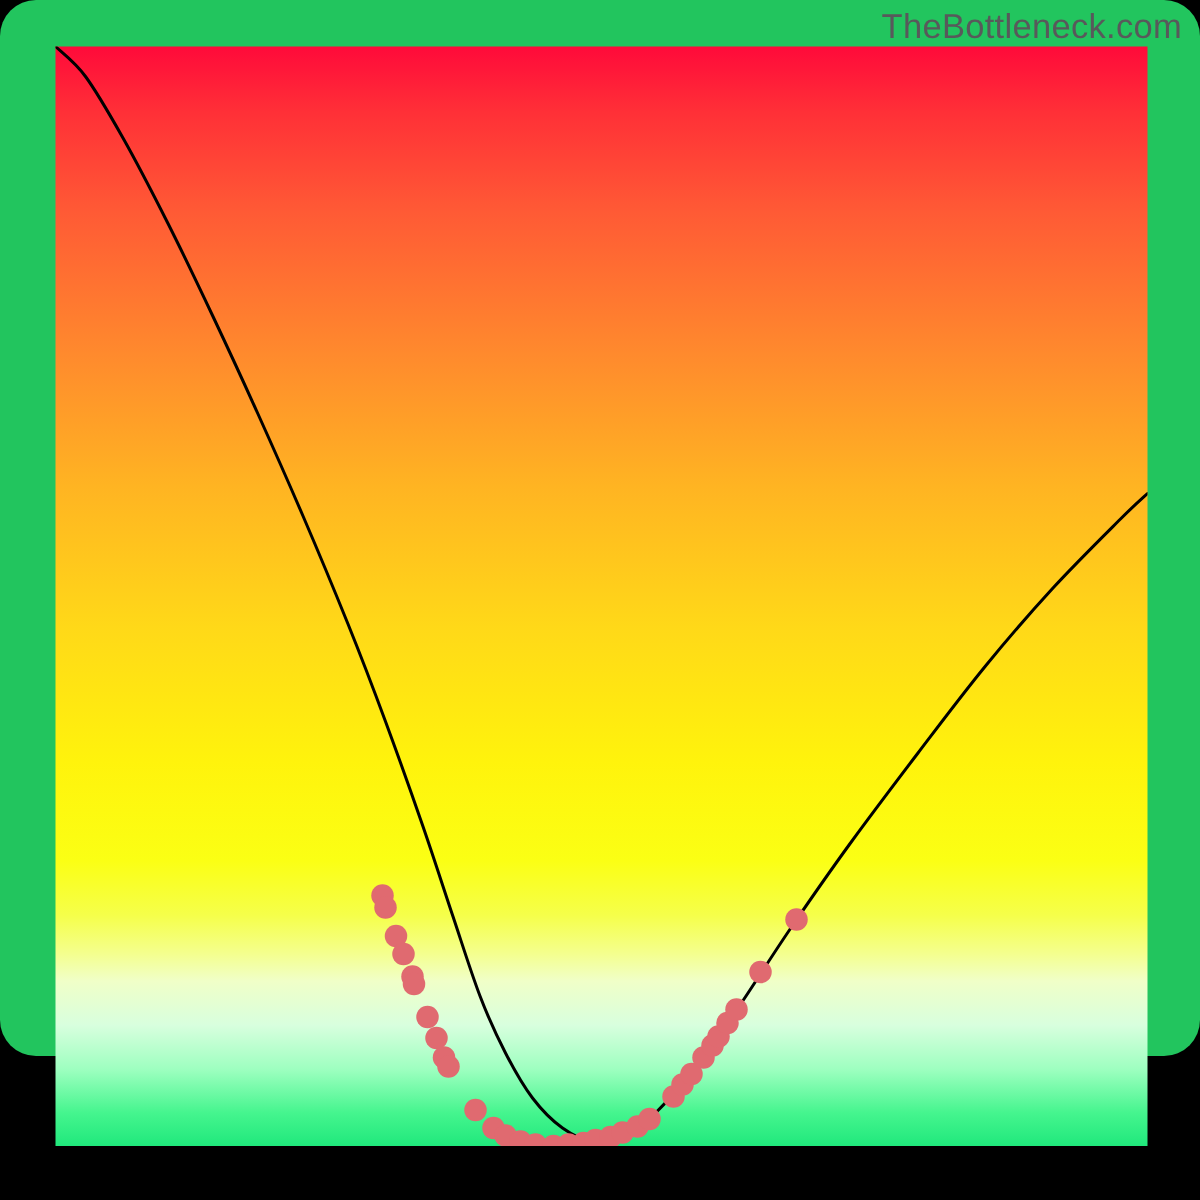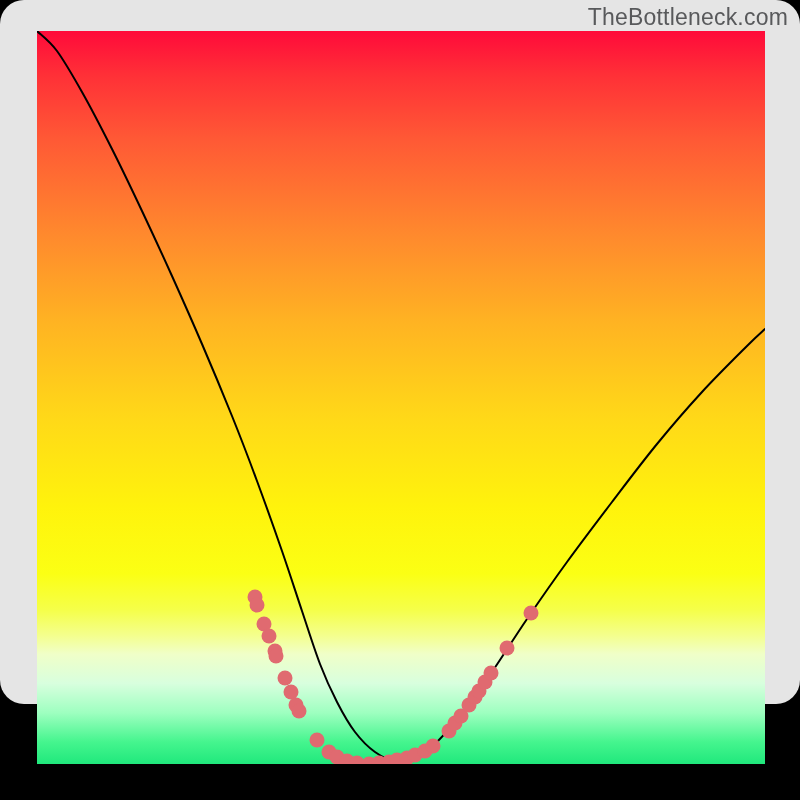--- a/index.html
+++ b/index.html
@@ -10,21 +10,21 @@
     background: #000;
     overflow: hidden;
     font-family: Arial, Helvetica, sans-serif;
   }
   .frame {
     position: absolute;
     left: 0;
     top: 0;
     width: 800px;
     height: 704px;
-    background: #e5e5e5;
+    background: #22c55e;
     border-radius: 24px;
   }
   .plot {
     position: absolute;
     left: 37px;
     top: 31px;
     width: 728px;
     height: 733px;
     background: linear-gradient(to bottom,
       #ff0a3a 0%,

